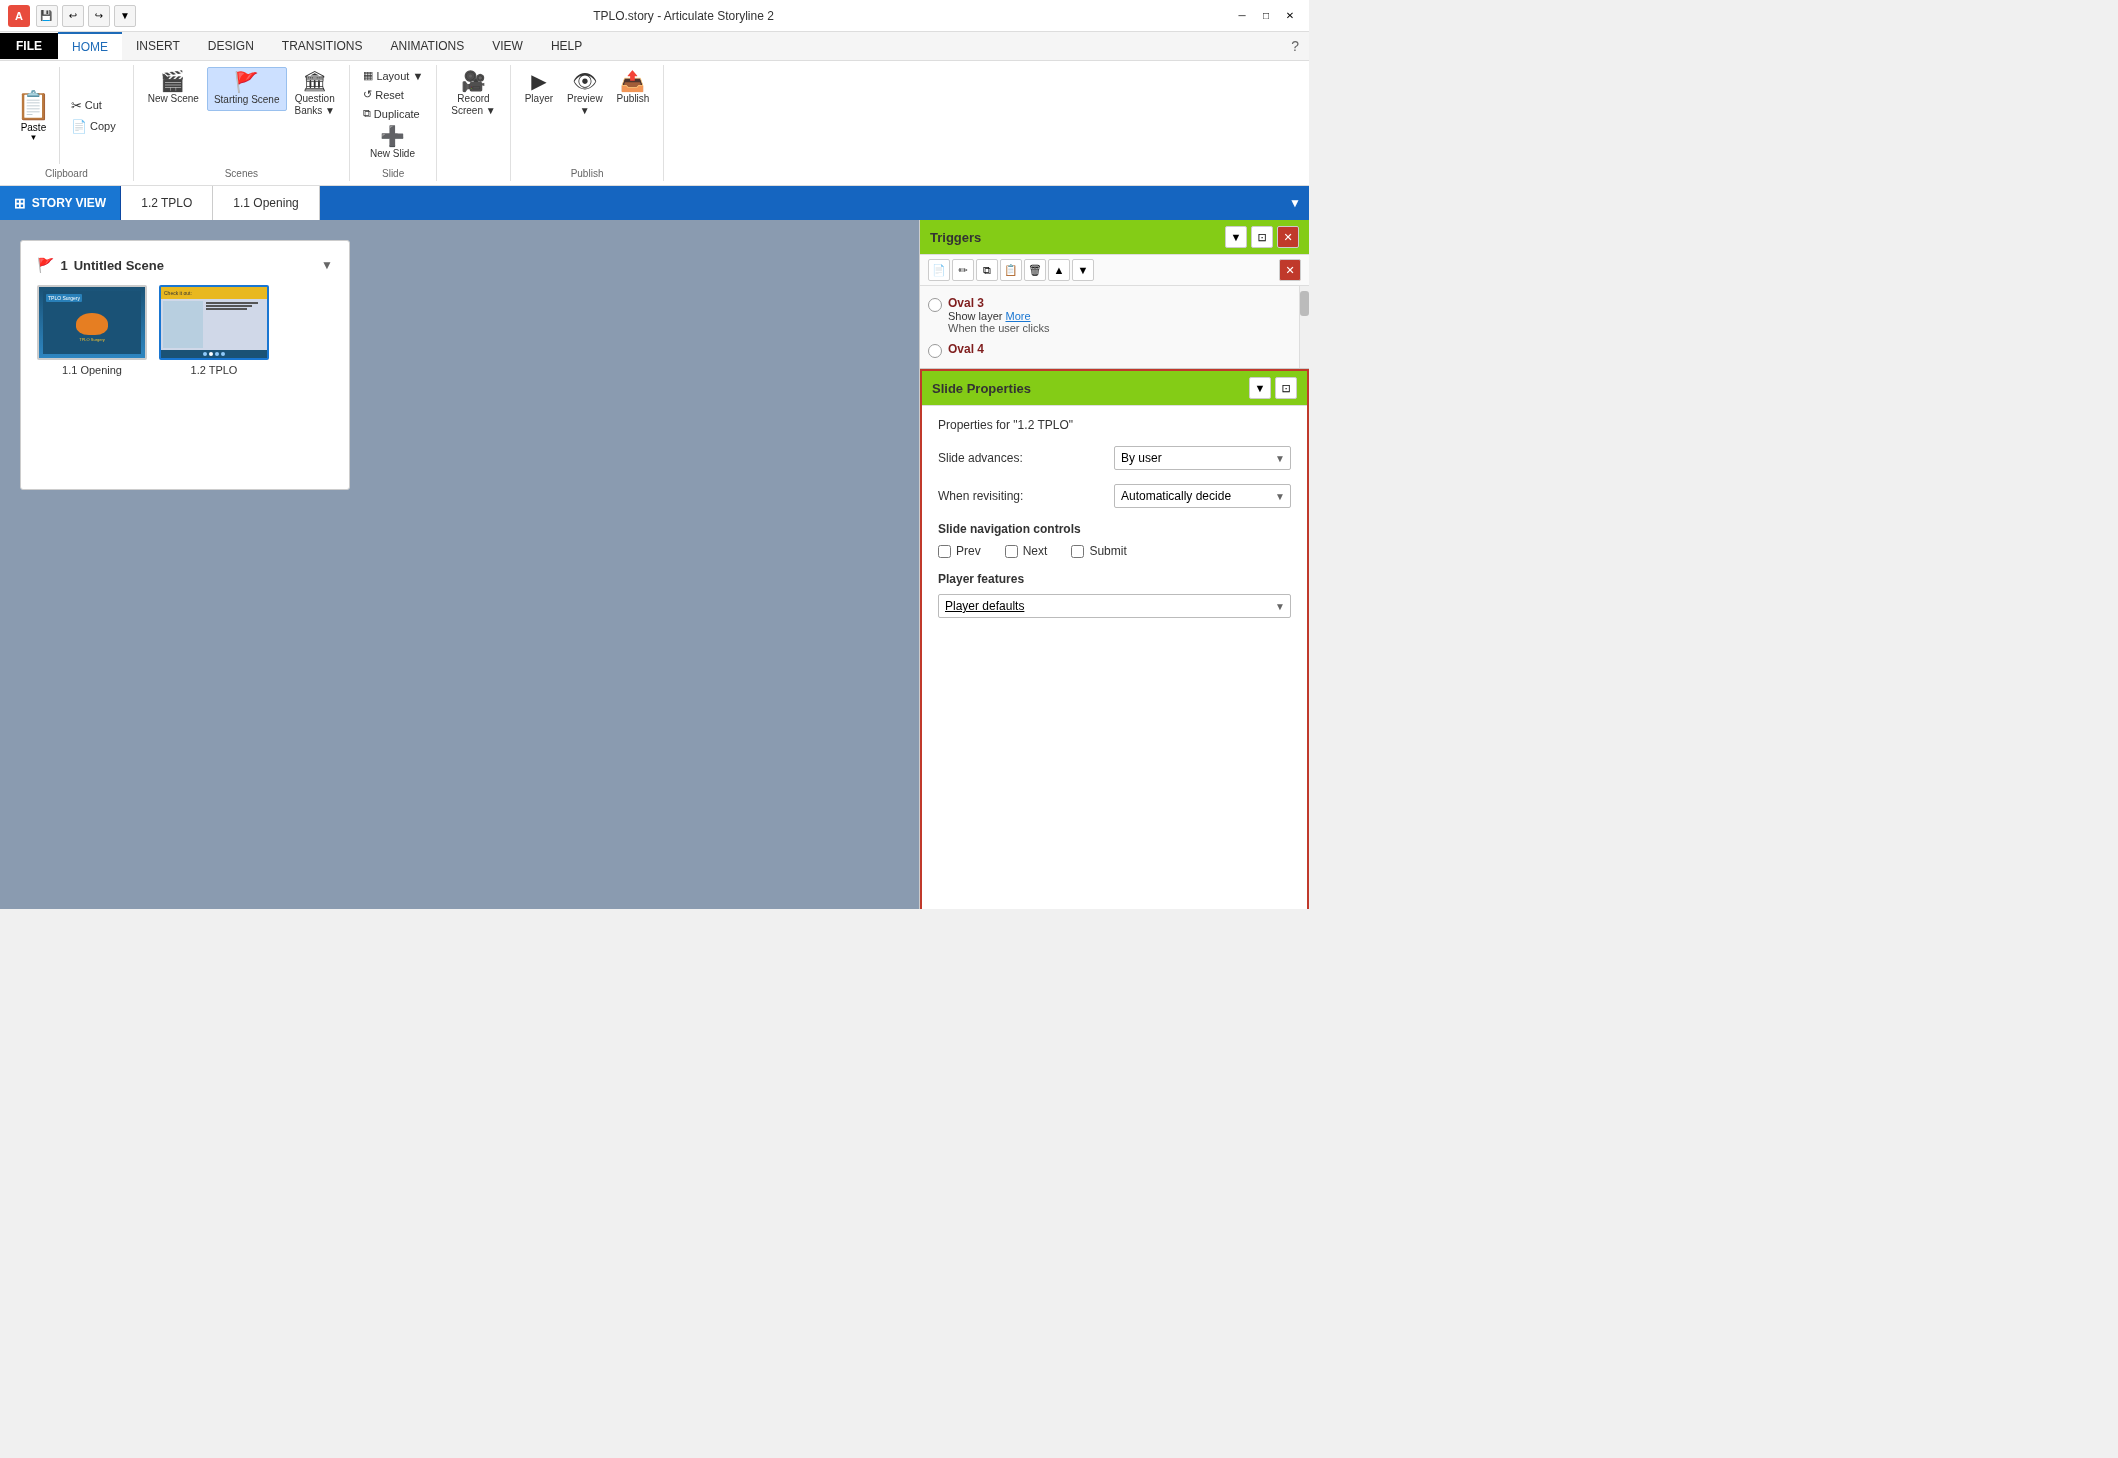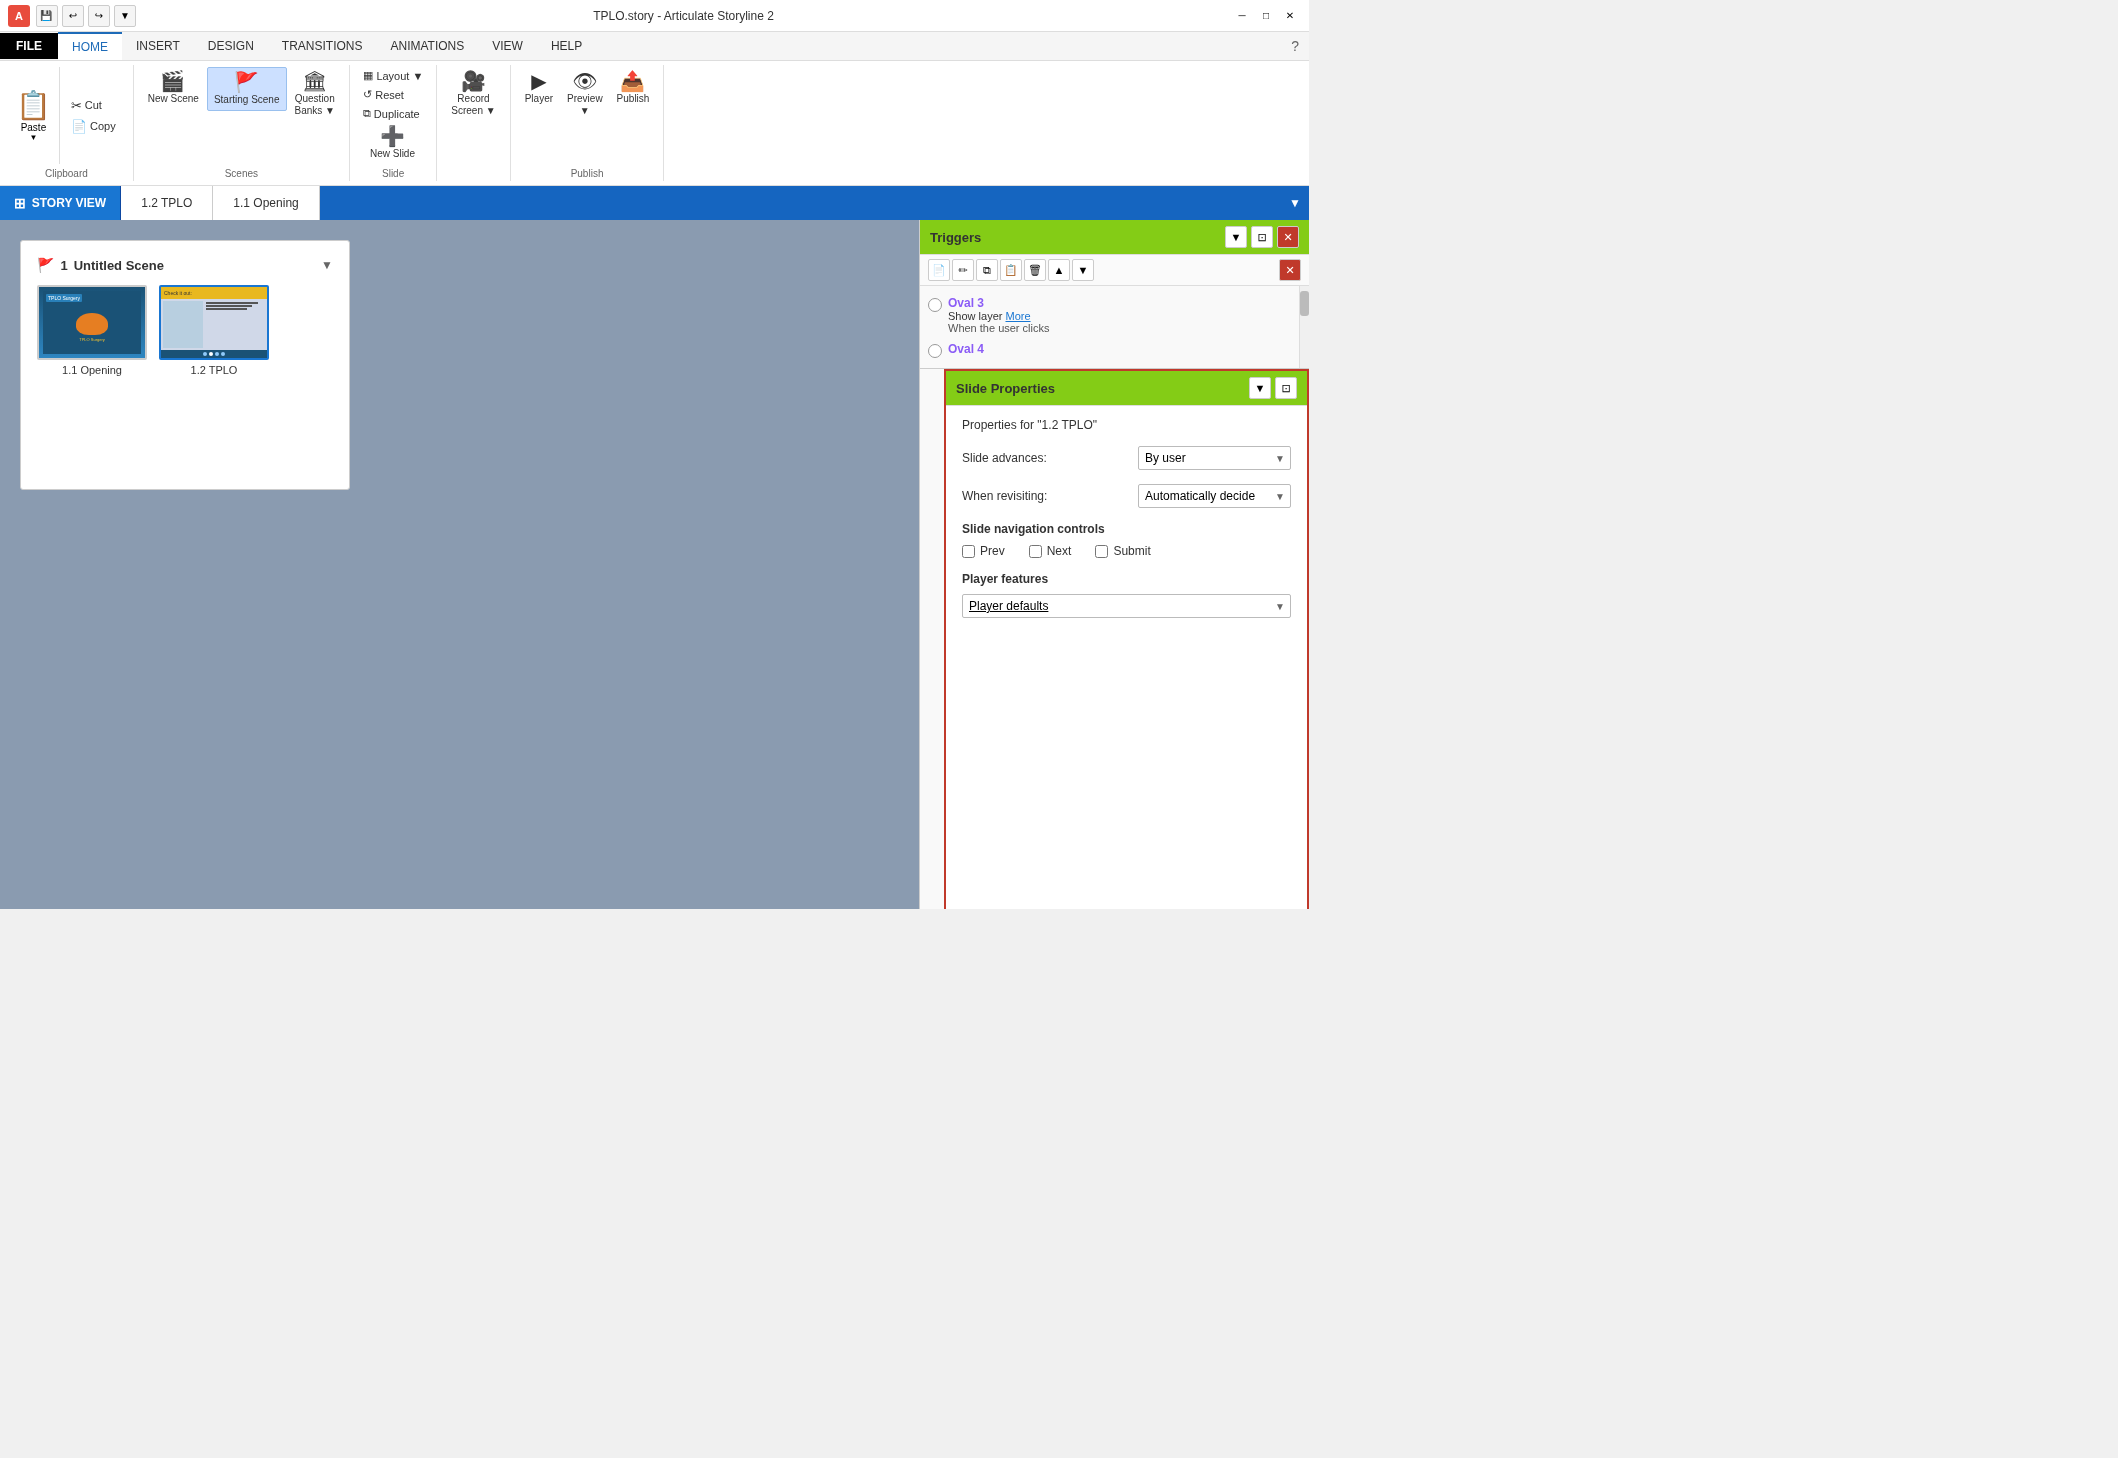--- a/index.html
+++ b/index.html
@@ -72,27 +72,27 @@
     .triggers-panel { flex: 0 0 auto; border-bottom: 1px solid #ccc; }
     .panel-header { display: flex; align-items: center; justify-content: space-between; padding: 6px 10px; background: #84cc16; border-bottom: 1px solid #ddd; }
     .panel-title { font-size: 13px; font-weight: bold; color: #333; }
     .panel-header-right { display: flex; gap: 4px; }
     .panel-icon-btn { width: 22px; height: 22px; border: 1px solid #ccc; background: #fff; display: flex; align-items: center; justify-content: center; cursor: pointer; font-size: 11px; border-radius: 2px; }
     .triggers-toolbar { display: flex; align-items: center; gap: 2px; padding: 4px 8px; border-bottom: 1px solid #ddd; background: #fafafa; }
     .triggers-list { padding: 6px; max-height: 140px; overflow-y: auto; }
     .trigger-item { display: flex; align-items: flex-start; gap: 6px; padding: 4px 2px; }
     .trigger-radio { margin-top: 2px; width: 14px; height: 14px; border: 1px solid #999; border-radius: 50%; background: white; flex-shrink: 0; }
     .trigger-info { display: flex; flex-direction: column; }
-    .trigger-name { font-size: 12px; color: #8b5cf6; font-weight: bold; }
+    .trigger-name { font-size: 12px; color: #7f1d1d; font-weight: bold; }
     .trigger-action { font-size: 11px; color: #333; }
     .trigger-link { color: #1976d2; cursor: pointer; text-decoration: underline; }
     .trigger-condition { font-size: 11px; color: #555; padding-left: 0; }
 
     
-    .slide-props-panel { flex: 1; border: 2px solid #c0392b; background: #fff; margin-left: 24px; }
+    .slide-props-panel { flex: 1; border: 2px solid #c0392b; background: #fff; }
     .slide-props-content { padding: 12px 16px; }
     .props-for { font-size: 12px; color: #333; margin-bottom: 14px; }
     .prop-row { display: flex; align-items: center; margin-bottom: 14px; gap: 36px; }
     .prop-label { width: 140px; font-size: 12px; color: #333; }
     .prop-select-wrapper { flex: 1; position: relative; display: flex; align-items: center; }
     .prop-select-wrapper select { width: 100%; border: 1px solid #bbb; border-radius: 2px; padding: 4px 6px; font-size: 12px; appearance: none; background: white; cursor: pointer; }
     .prop-select-arrow { position: absolute; right: 6px; pointer-events: none; font-size: 10px; color: #666; }
     .nav-controls-title { font-size: 12px; font-weight: bold; color: #333; margin-bottom: 8px; }
     .nav-checkboxes { display: flex; align-items: center; gap: 24px; margin-bottom: 14px; }
     .nav-check { display: flex; align-items: center; gap: 5px; font-size: 12px; color: #333; }

